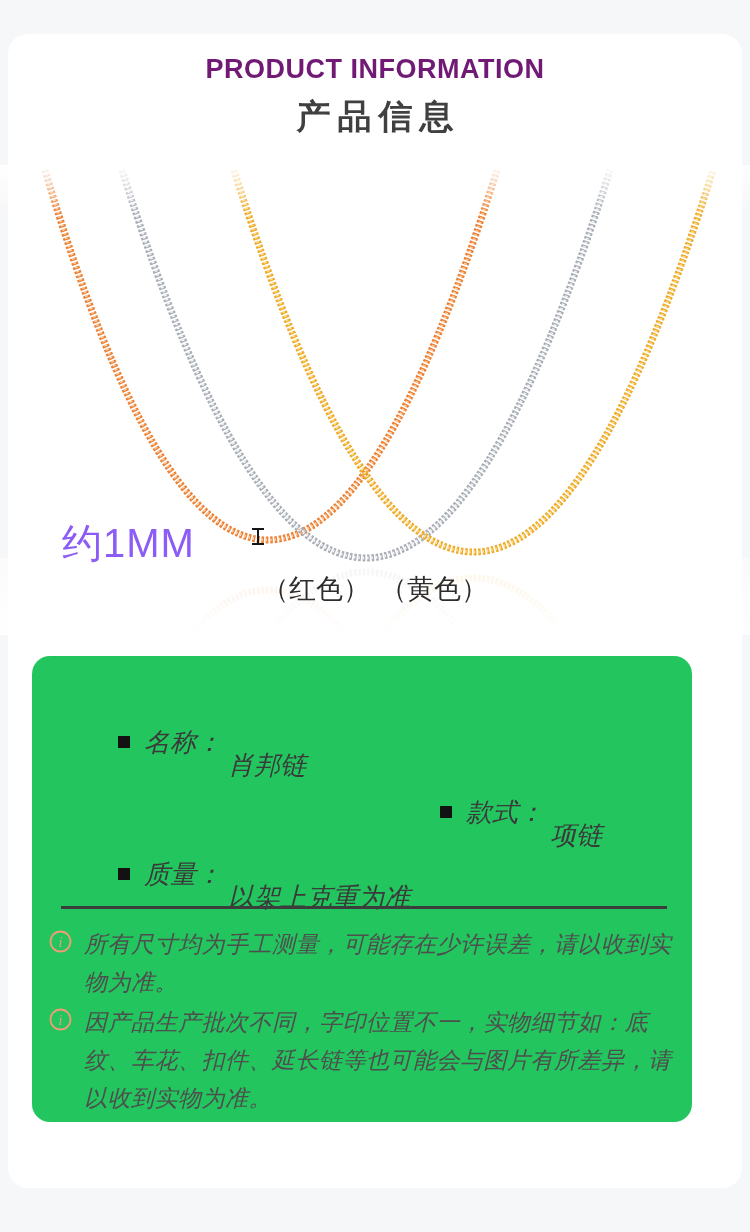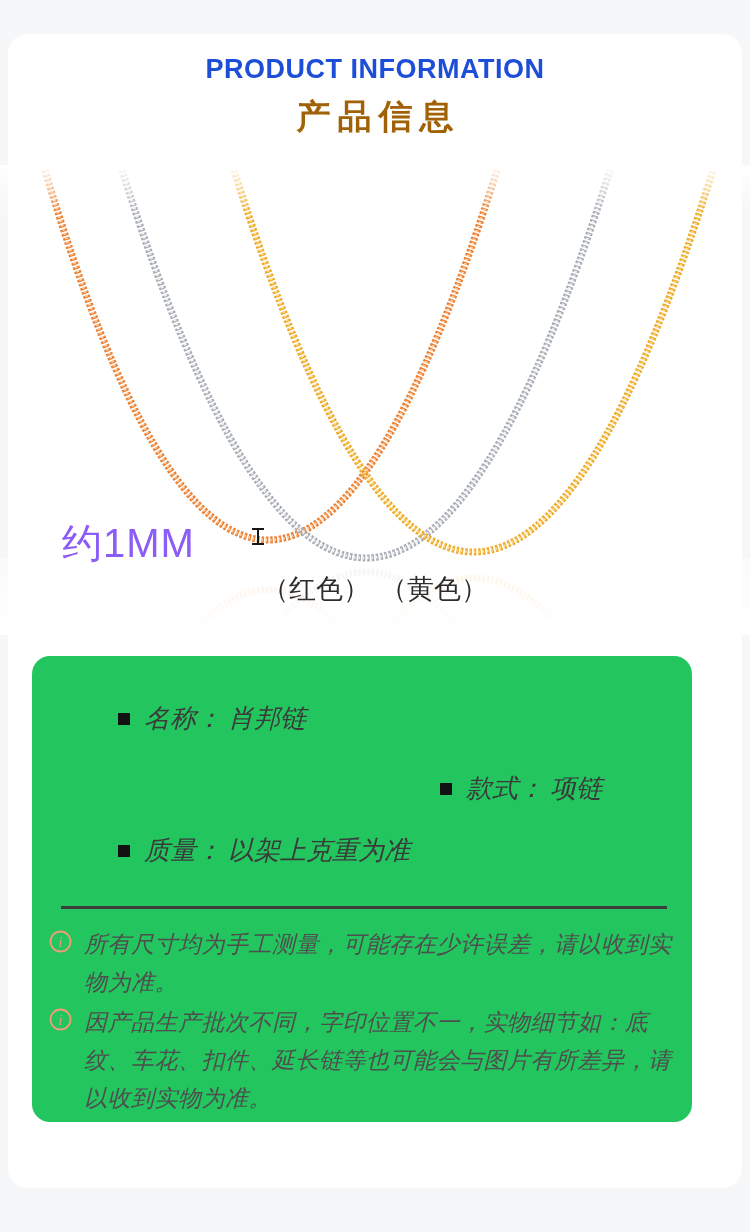--- a/index.html
+++ b/index.html
@@ -8,26 +8,26 @@
     background:#f6f7f8;
     font-family:"Liberation Sans","DejaVu Sans",sans-serif;
     overflow:hidden;
   }
   .panel{
     position:absolute;left:8px;top:34px;width:734px;height:1154px;
     background:#ffffff;border-radius:20px;
   }
   .title-en{
     position:absolute;left:0;top:54px;width:750px;
-    text-align:center;font-size:27px;font-weight:800;color:#1d4ed8;
+    text-align:center;font-size:27px;font-weight:800;color:#701a75;
     letter-spacing:0.5px;
   }
   .title-zh{
     position:absolute;left:0;top:94px;width:750px;
-    text-align:center;font-size:34px;font-weight:700;color:#a16207;
+    text-align:center;font-size:34px;font-weight:700;color:#404040;
     letter-spacing:7px;text-indent:7px;
   }
   .figure{position:absolute;left:0;top:165px;width:750px;height:470px;}
   .size-label{
     position:absolute;left:62px;top:516px;
     font-size:40px;color:#8b5cf6;letter-spacing:1px;
   }
   .color-labels{
     position:absolute;left:0;top:571px;width:750px;
     display:flex;justify-content:center;gap:10px;
@@ -38,21 +38,21 @@
     background:#22c55e;border-radius:18px;font-style:italic;
   }
   .spec{
     position:absolute;display:flex;align-items:center;
     font-size:26px;color:#3a3a3a;
   }
   .spec .bullet{
     width:12px;height:12px;background:#121212;flex:0 0 auto;
     margin-right:14px;
   }
-  .spec-value{margin-left:6px;}
+  .spec-value{margin-left:6px;margin-top:47px;}
   .s0{left:86px;top:45px;}
   .s1{left:408px;top:45px;}
   .s2{left:86px;top:115px;}
   .s3{left:408px;top:115px;}
   .s4{left:86px;top:177px;}
   .divider{
     position:absolute;left:29px;top:250px;width:606px;height:3px;
     background:#3d3d3d;
   }
   .note{

